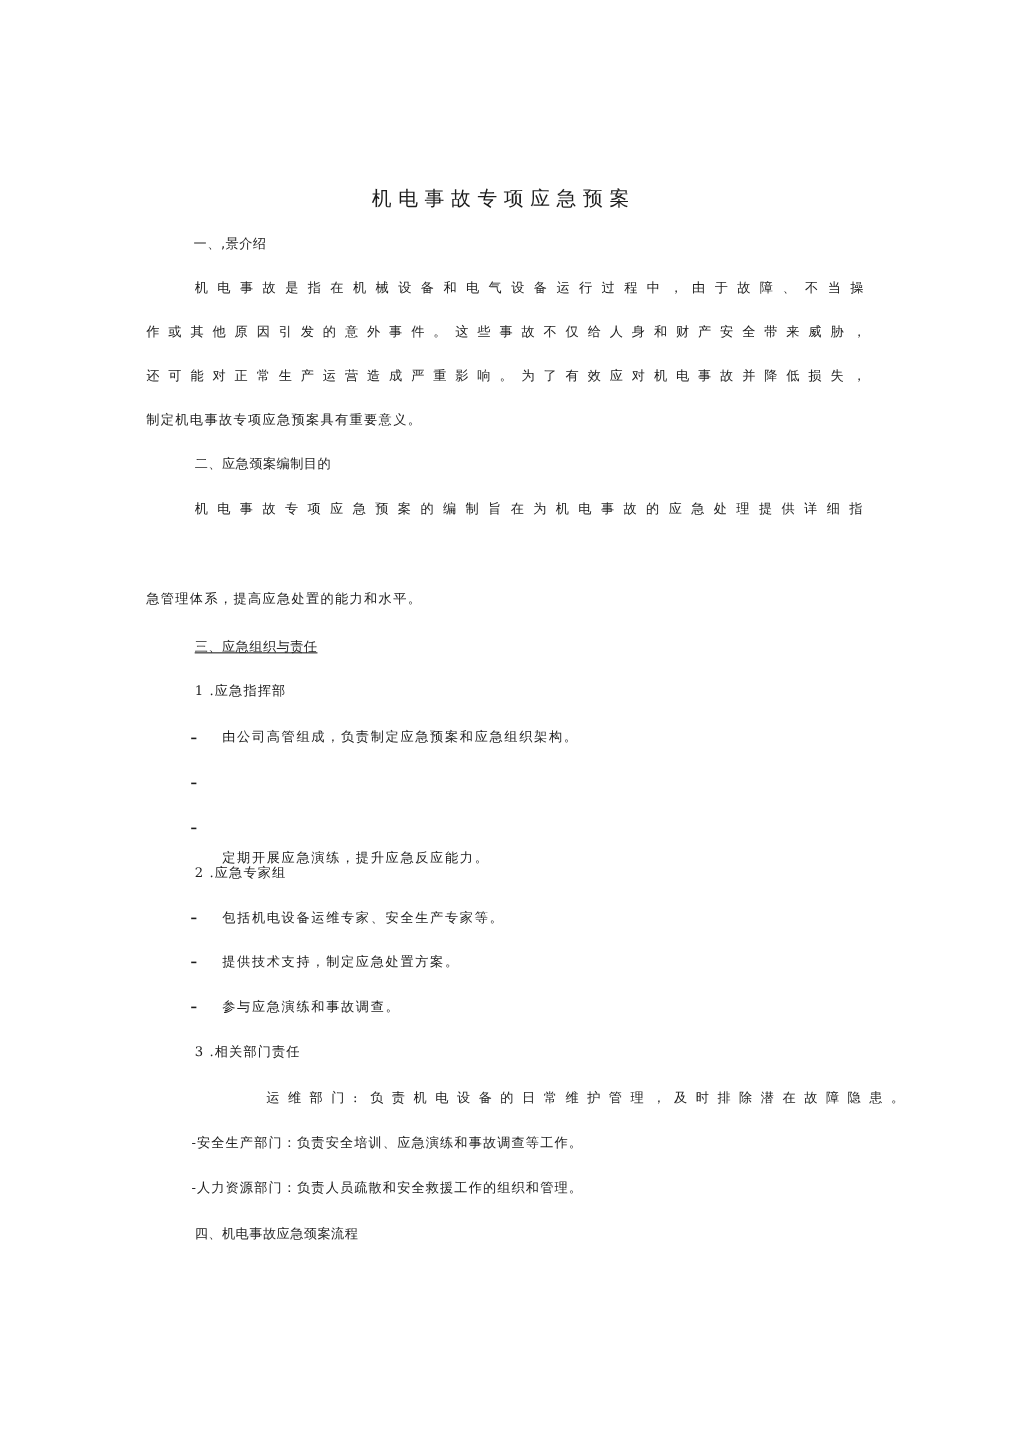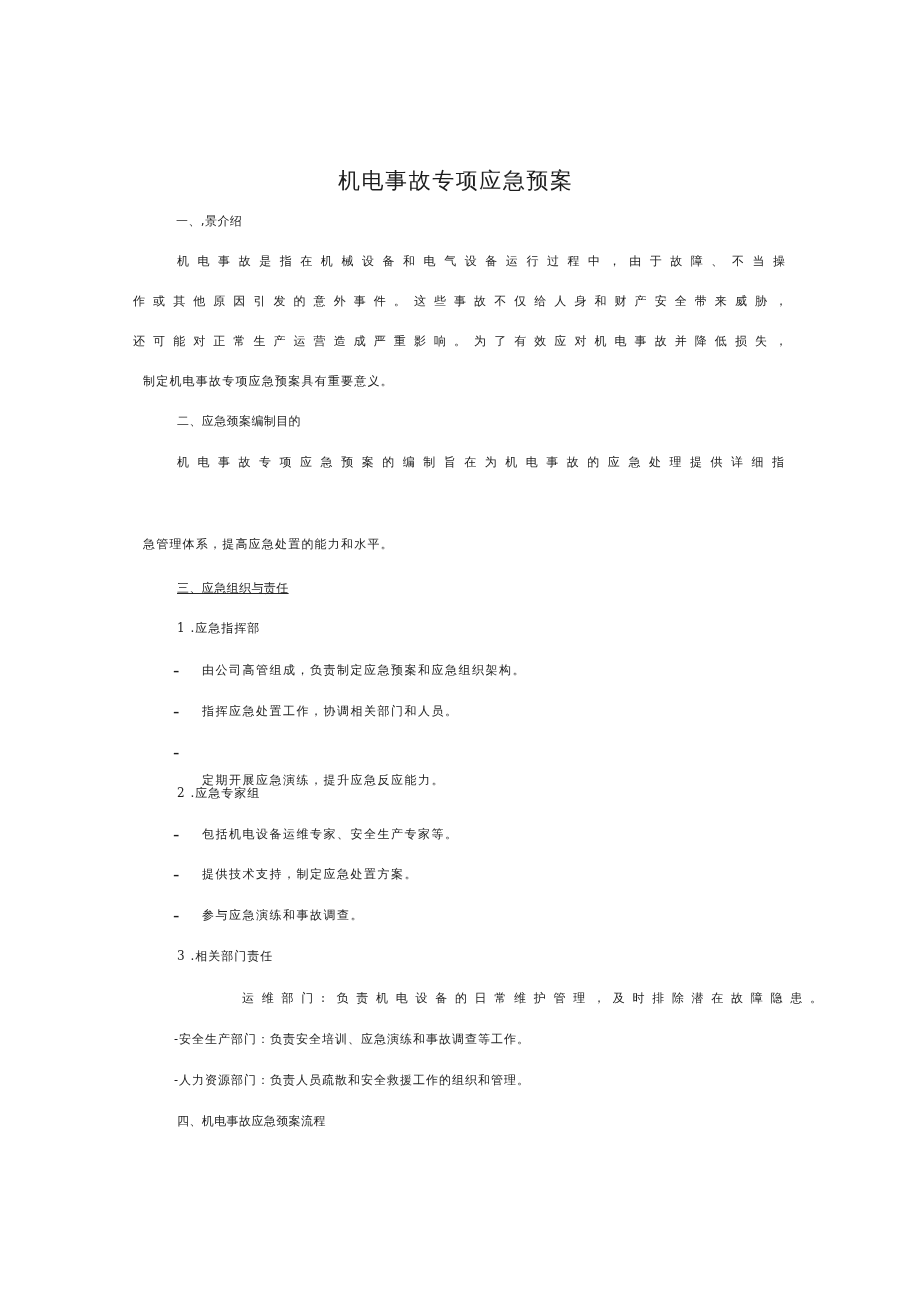--- a/index.html
+++ b/index.html
@@ -3,24 +3,24 @@
   <meta charset="utf-8">
   <style>
     html, body { margin: 0; padding: 0; background: #ffffff; }
     body { width: 920px; height: 1301px; position: relative; overflow: hidden; color: #1c1c1c; }
     .page { position: absolute; left: 0; top: 0; width: 920px; height: 1301px; background: #ffffff; }
     .ln {
       position: absolute; height: 24px; line-height: 24px; font-size: 12px;
       white-space: nowrap; font-family: "DejaVu Serif", serif;
     }
     .j { text-align: justify; text-align-last: justify; white-space: normal; overflow: hidden; }
-    .last { letter-spacing: 1.2px; margin-left: 10px; }
+    .last { letter-spacing: 1.2px; }
     .head { font-family: "DejaVu Sans", sans-serif; letter-spacing: 0.4px; color: #262626; }
     .title { position: absolute; left: 338px; top: 167px; width: 234px; height: 28px; line-height: 28px;
-      font-size: 22px; font-family: "DejaVu Serif", serif; text-align: justify; text-align-last: justify; white-space: normal; }
+      font-size: 18px; font-family: "DejaVu Serif", serif; text-align: justify; text-align-last: justify; white-space: normal; }
     .lab { letter-spacing: 1px; white-space: pre; }
     .dash { position: absolute; left: 173px; width: 12px; height: 24px; line-height: 24px; font-size: 19px;
       font-family: "DejaVu Serif", serif; }
     .item { left: 202px; letter-spacing: 1.5px; }
   </style>
 </head>
 <body>
 
 <div class="page">
 
@@ -35,21 +35,20 @@
   <div class="ln head" style="left:177px; top:409px;">二、应急颈案编制目的</div>
   <div class="ln j" style="left:177px; top:450px; width:607px;">机电事故专项应急预案的编制旨在为机电事故的应急处理提供详细指</div>
   <div class="ln last" style="left:133px; top:532px;">急管理体系，提高应急处置的能力和水平。</div>
 
   <div class="ln head" style="left:177px; top:576px;text-decoration:underline;">三、应急组织与责任</div>
 
   <div class="ln lab" style="left:177px; top:616px;">1 .应急指挥部</div>
   <div class="dash" style="top:658px;">-</div>
   <div class="ln item" style="top:658px;">由公司高管组成，负责制定应急预案和应急组织架构。</div>
   <div class="dash" style="top:699px;">-</div>
-  <div class="ln item" style="top:699px;">指挥应急处置工作，协调相关部门和人员。</div>
   <div class="dash" style="top:740px;">-</div>
   <div class="ln item" style="top:740px;margin-top:28px;">定期开展应急演练，提升应急反应能力。</div>
 
   <div class="ln lab" style="left:177px; top:781px;">2 .应急专家组</div>
   <div class="dash" style="top:822px;">-</div>
   <div class="ln item" style="top:822px;">包括机电设备运维专家、安全生产专家等。</div>
   <div class="dash" style="top:862px;">-</div>
   <div class="ln item" style="top:862px;">提供技术支持，制定应急处置方案。</div>
   <div class="dash" style="top:903px;">-</div>
   <div class="ln item" style="top:903px;">参与应急演练和事故调查。</div>

